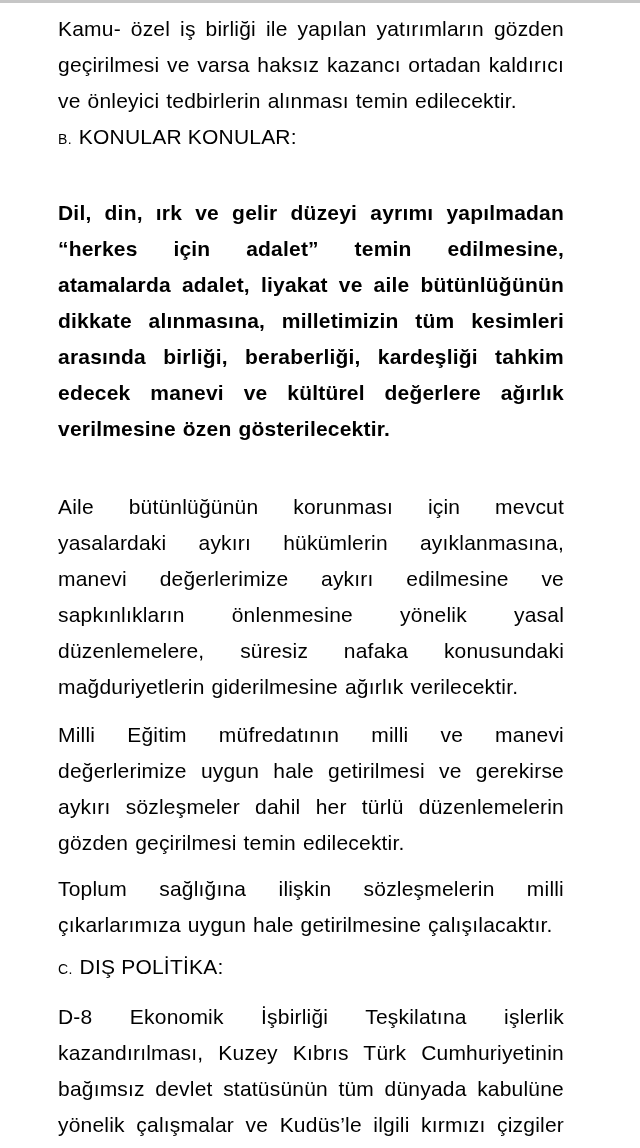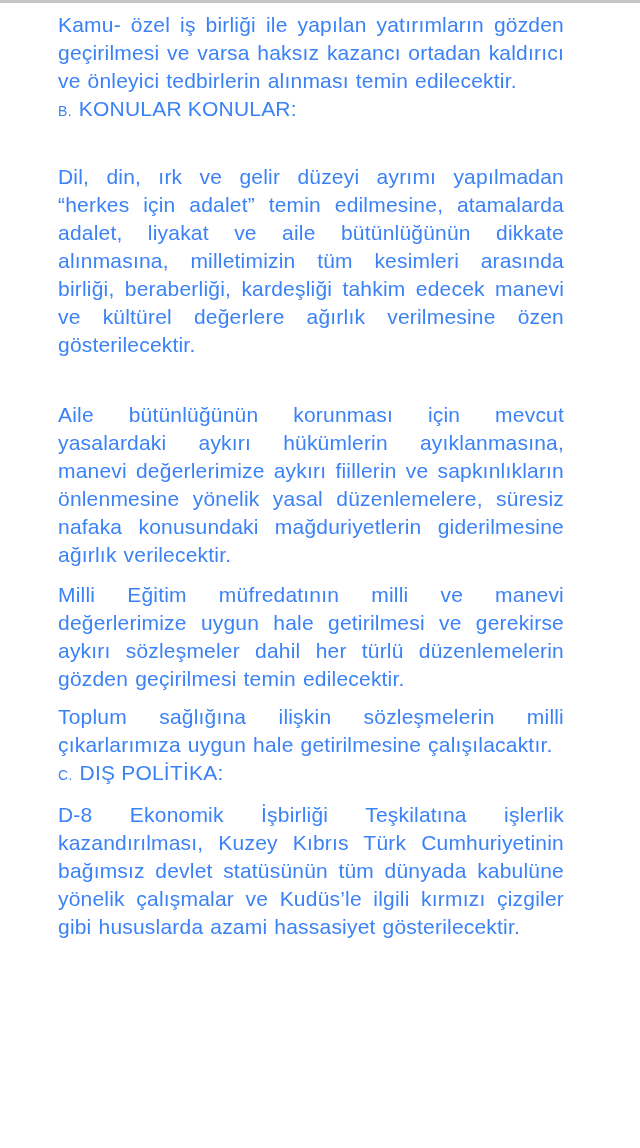--- a/index.html
+++ b/index.html
@@ -19,23 +19,23 @@
     height: 3px;
     background: #c6c6c6;
   }
   .page {
     box-sizing: border-box;
     width: 640px;
     padding: 0 76px 0 58px;
   }
   .para, .heading {
     font-size: 21px;
-    line-height: 28px;
+    line-height: 36px;
     letter-spacing: 0.2px;
-    color: #3b82f6;
+    color: #000000;
   }
   .para {
     text-align: justify;
     text-align-last: left;
     word-spacing: 1px;
   }
   .heading {
     text-align: left;
     white-space: nowrap;
   }
@@ -59,26 +59,26 @@
 <body>
 
 <div class="top-border"></div>
 
 <div class="page">
 
   <p class="para b0" style="margin-bottom: 0px;">Kamu- özel iş birliği ile yapılan yatırımların gözden geçirilmesi ve varsa haksız kazancı ortadan kaldırıcı ve önleyici tedbirlerin alınması temin edilecektir.</p>
 
   <h2 class="heading b1" style="font-weight: normal; margin: 0;"><span class="prefix">B.</span><span>KONULAR KONULAR:</span></h2>
 
-  <p class="para b2" style="margin-bottom: 17px;">Dil, din, ırk ve gelir düzeyi ayrımı yapılmadan “herkes için adalet” temin edilmesine, atamalarda adalet, liyakat ve aile bütünlüğünün dikkate alınmasına, milletimizin tüm kesimleri arasında birliği, beraberliği, kardeşliği tahkim edecek manevi ve kültürel değerlere ağırlık verilmesine özen gösterilecektir.</p>
+  <p class="para b2" style="margin-bottom: 17px; font-weight: bold;">Dil, din, ırk ve gelir düzeyi ayrımı yapılmadan “herkes için adalet” temin edilmesine, atamalarda adalet, liyakat ve aile bütünlüğünün dikkate alınmasına, milletimizin tüm kesimleri arasında birliği, beraberliği, kardeşliği tahkim edecek manevi ve kültürel değerlere ağırlık verilmesine özen gösterilecektir.</p>
 
-  <p class="para b3" style="margin-bottom: 0px;">Aile bütünlüğünün korunması için mevcut yasalardaki aykırı hükümlerin ayıklanmasına, manevi değerlerimize aykırı fiillerin ve sapkınlıkların önlenmesine yönelik yasal düzenlemelere, süresiz nafaka konusundaki mağduriyetlerin giderilmesine ağırlık verilecektir.</p>
+  <p class="para b3" style="margin-bottom: 0px;">Aile bütünlüğünün korunması için mevcut yasalardaki aykırı hükümlerin ayıklanmasına, manevi değerlerimize aykırı edilmesine ve sapkınlıkların önlenmesine yönelik yasal düzenlemelere, süresiz nafaka konusundaki mağduriyetlerin giderilmesine ağırlık verilecektir.</p>
 
   <p class="para b4" style="margin-bottom: 0px;">Milli Eğitim müfredatının milli ve manevi değerlerimize uygun hale getirilmesi ve gerekirse aykırı sözleşmeler dahil her türlü düzenlemelerin gözden geçirilmesi temin edilecektir.</p>
 
-  <p class="para b5" style="margin-bottom: 0px;">Toplum sağlığına ilişkin sözleşmelerin milli çıkarlarımıza uygun hale getirilmesine çalışılacaktır.</p>
+  <p class="para b5" style="margin-bottom: 6px;">Toplum sağlığına ilişkin sözleşmelerin milli çıkarlarımıza uygun hale getirilmesine çalışılacaktır.</p>
 
   <h2 class="heading b6" style="font-weight: normal; margin: 0;"><span class="prefix">C.</span><span>DIŞ POLİTİKA:</span></h2>
 
   <p class="para b7" style="margin-bottom: 0px;">D-8 Ekonomik İşbirliği Teşkilatına işlerlik kazandırılması, Kuzey Kıbrıs Türk Cumhuriyetinin bağımsız devlet statüsünün tüm dünyada kabulüne yönelik çalışmalar ve Kudüs’le ilgili kırmızı çizgiler gibi hususlarda azami hassasiyet gösterilecektir.</p>
 
 
 </div>
 
 </body></html>

